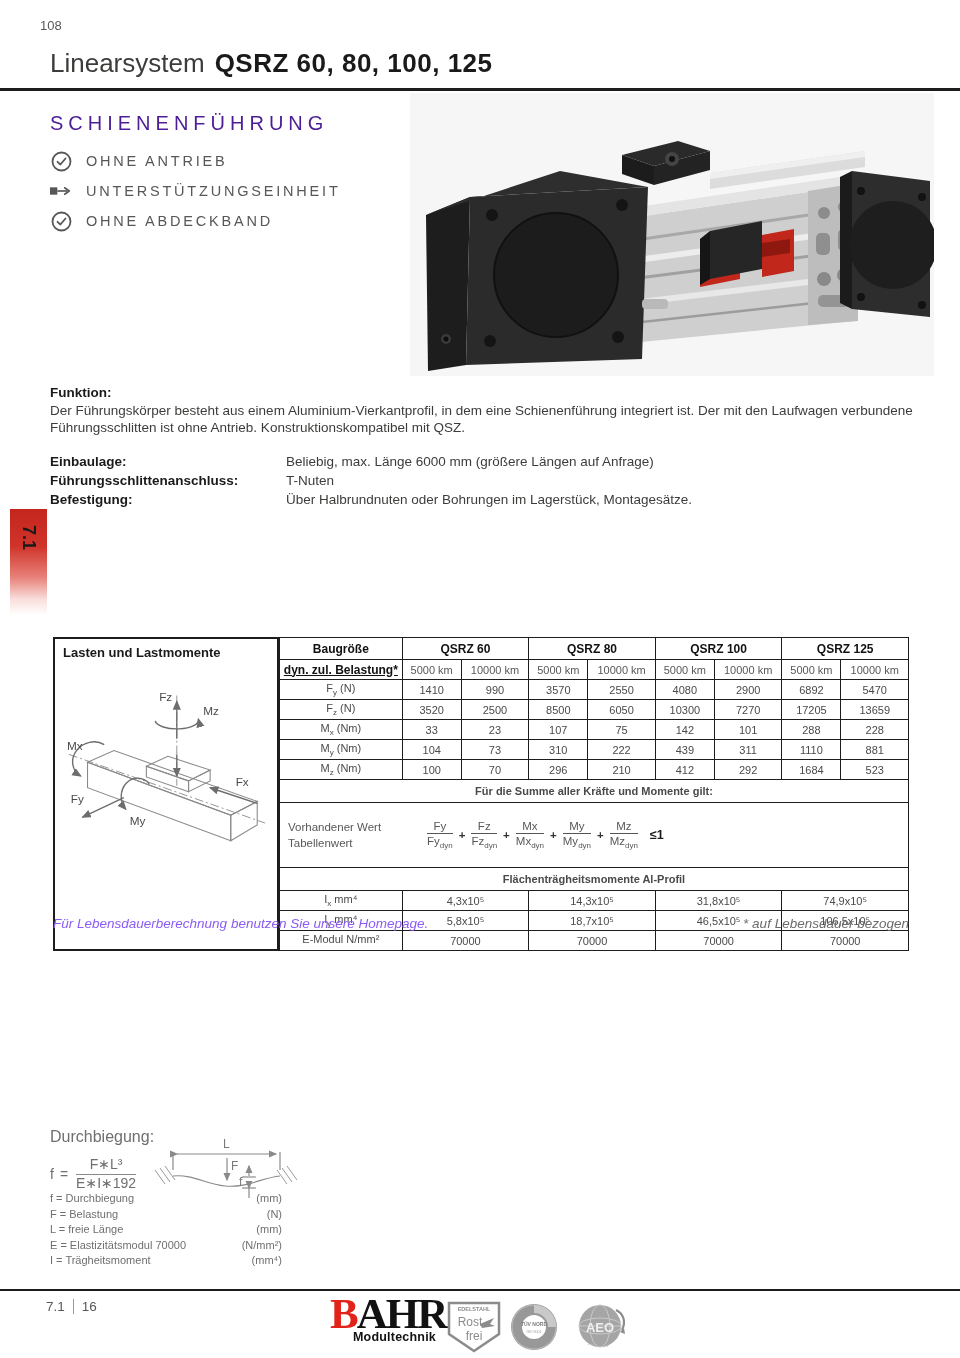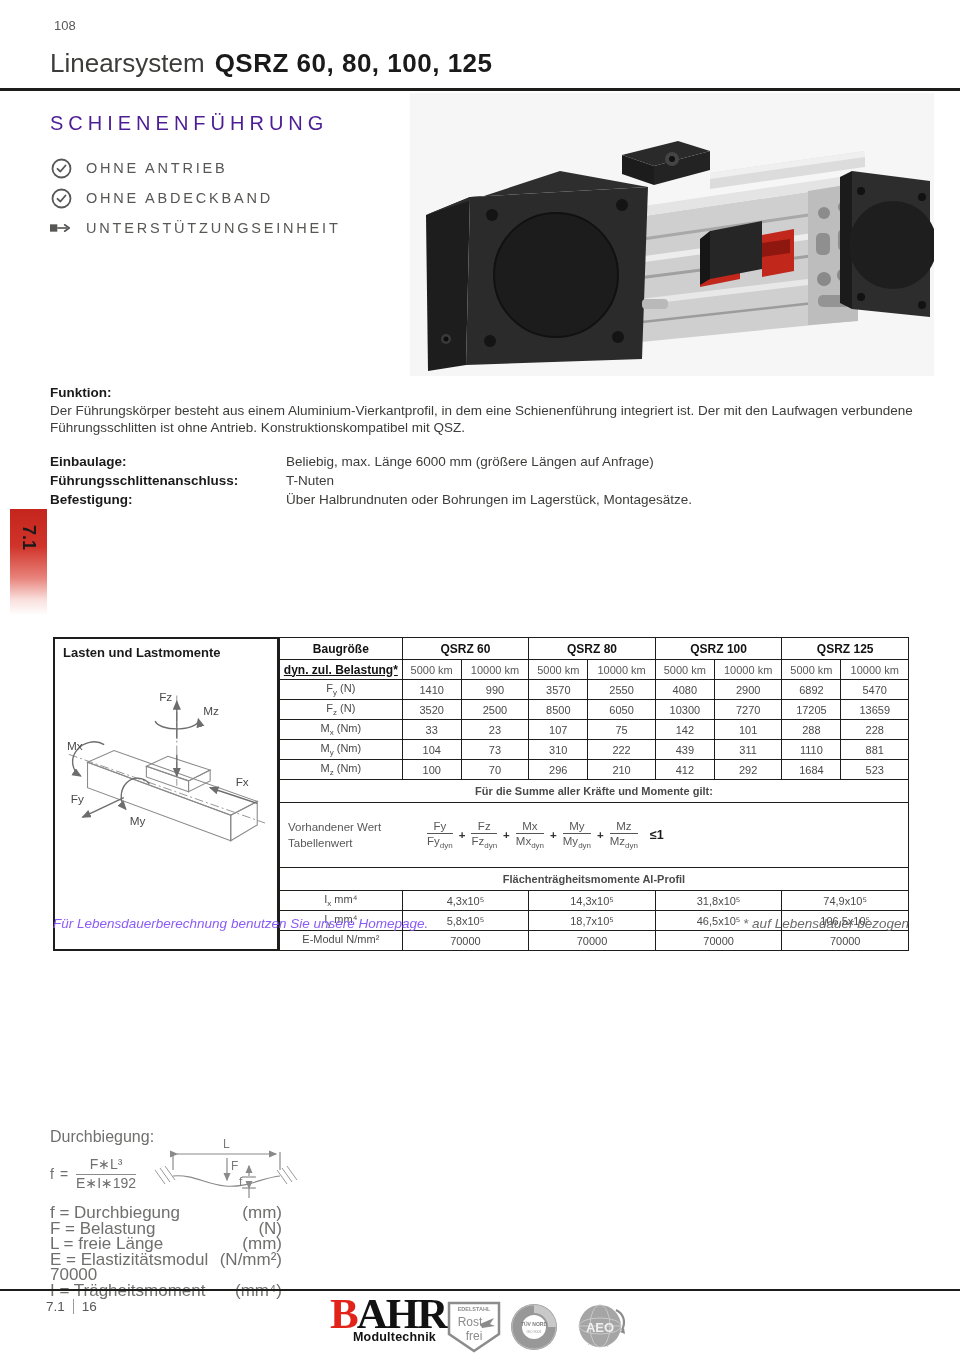--- a/index.html
+++ b/index.html
@@ -1,28 +1,28 @@
 <!DOCTYPE html>
 <html><head>
 <meta charset="utf-8">
 <style>
   html,body{margin:0;padding:0;background:#fff;}
   .page{position:relative;width:960px;height:1358px;background:#fff;overflow:hidden;
         font-family:"Liberation Sans","DejaVu Sans",sans-serif;color:#3c3c3b;}
   .abs{position:absolute;}
   
-  .pageno{left:54px;top:18px;font-size:13px;color:#58585a;}
+  .pageno{left:40px;top:18px;font-size:13px;color:#58585a;}
   .title{left:50px;top:48px;font-size:26px;color:#3c3c3b;white-space:nowrap;}
   .title b{color:#1a1a1a;margin-left:10px;letter-spacing:.5px;}
   .rule-top{left:0;top:88px;width:960px;height:3px;background:#1d1d1b;}
   
   .product{left:410px;top:93px;width:524px;height:283px;background:#f6f6f6;}
   
   .schienen{left:50px;top:112px;font-size:20px;letter-spacing:5px;color:#4c1d95;}
-  .features{left:50px;top:146px;margin-top:7px;}
+  .features{left:50px;top:146px;}
   .feature{display:flex;align-items:center;height:30px;}
   .feature .ficon{width:22px;height:22px;margin-right:14px;display:flex;align-items:center;justify-content:center;}
   .feature .flabel{font-size:14.5px;letter-spacing:2.8px;color:#575756;}
   
   .funktion{left:50px;top:384px;width:868px;font-size:13.5px;line-height:17.5px;}
   .funktion .flab{font-weight:bold;color:#1a1a1a;}
   
   .specs{left:50px;top:452px;width:868px;font-size:13.5px;}
   .specrow{display:flex;line-height:19px;gap:43px;}
   .specrow .slab{width:193px;font-weight:bold;color:#1a1a1a;flex:none;}
@@ -57,21 +57,21 @@
          font-size:13.5px;font-style:italic;}
   .notes .nleft{color:#8b5cf6;font-weight:500;}
   .notes .nright{color:#6b6b6b;}
   
   .deflect{left:50px;top:1128px;width:260px;color:#6f6f6e;}
   .dtitle{font-size:16px;margin-bottom:10px;}
   .dformula{display:flex;align-items:center;font-size:14px;}
   .dformula .dfrac{display:inline-block;text-align:center;margin-left:8px;}
   .dformula .dfrac .num{display:block;border-bottom:1.2px solid #8a8a8a;padding:0 4px 2px;}
   .ddiagram{position:absolute;left:95px;top:8px;}
-  .dlegend{margin-top:14px;font-size:17px;line-height:15.5px;width:232px;}
+  .dlegend{font-size:11px;line-height:15.5px;width:232px;}
   .dlrow{display:flex;justify-content:space-between;}
   
   .rule-bottom{left:0;top:1289px;width:960px;height:2px;background:#1d1d1b;}
   .pref{left:46px;top:1299px;font-size:13.5px;color:#58585a;display:flex;align-items:center;}
   .pref .pbar{display:inline-block;width:1px;height:15px;background:#9a9a9a;margin:0 8px;}
   .bahrlogo{left:330px;top:1294px;width:115px;height:56px;font-family:"Liberation Serif","DejaVu Serif",serif;}
   .bahrlogo .big{font-size:43px;font-weight:bold;line-height:40px;letter-spacing:-2px;}
   .bahrlogo .bred{color:#e2231a;}
   .bahrlogo .bblk{color:#121212;}
   .bahrlogo .msub{font-family:"Liberation Sans",sans-serif;font-size:12.5px;font-weight:bold;color:#121212;margin:-4px 0 0 23px;letter-spacing:.2px;}
@@ -156,36 +156,36 @@
       <span class="ficon">
         <svg width="21" height="21" viewBox="0 0 21 21">
             <circle cx="10.5" cy="10.5" r="9" fill="none" stroke="#575756" stroke-width="1.8"></circle>
             <path d="M6.5 10.8 L9.4 13.5 L14.5 7.5" fill="none" stroke="#575756" stroke-width="1.8" stroke-linecap="round" stroke-linejoin="round"></path>
           </svg>
       </span>
       <span class="flabel">OHNE ANTRIEB</span>
     </div>
     <div class="feature">
       <span class="ficon">
-        <svg width="21" height="21" viewBox="0 0 21 21">
-            <circle cx="10.5" cy="10.5" r="9" fill="none" stroke="#575756" stroke-width="1.8"></circle>
-            <path d="M6.5 10.8 L9.4 13.5 L14.5 7.5" fill="none" stroke="#575756" stroke-width="1.8" stroke-linecap="round" stroke-linejoin="round"></path>
-          </svg>
-      </span>
-      <span class="flabel">OHNE ABDECKBAND</span>
-    </div>
-    <div class="feature">
-      <span class="ficon">
         <svg width="24" height="14" viewBox="0 0 24 14">
             <rect x="0" y="3" width="8" height="8" fill="#575756"></rect>
             <line x1="8" y1="7" x2="19" y2="7" stroke="#575756" stroke-width="1.8"></line>
             <path d="M16 3.5 L21 7 L16 10.5" fill="none" stroke="#575756" stroke-width="1.8" stroke-linecap="round" stroke-linejoin="round"></path>
           </svg>
       </span>
       <span class="flabel">UNTERSTÜTZUNGSEINHEIT</span>
+    </div>
+    <div class="feature">
+      <span class="ficon">
+        <svg width="21" height="21" viewBox="0 0 21 21">
+            <circle cx="10.5" cy="10.5" r="9" fill="none" stroke="#575756" stroke-width="1.8"></circle>
+            <path d="M6.5 10.8 L9.4 13.5 L14.5 7.5" fill="none" stroke="#575756" stroke-width="1.8" stroke-linecap="round" stroke-linejoin="round"></path>
+          </svg>
+      </span>
+      <span class="flabel">OHNE ABDECKBAND</span>
     </div>
   </div>
 
   <div class="abs funktion">
     <div class="flab">Funktion:</div>
     <div>Der Führungskörper besteht aus einem Aluminium-Vierkantprofil, in dem eine Schienenführung integriert ist. Der mit den Laufwagen verbundene Führungsschlitten ist ohne Antrieb. Konstruktionskompatibel mit QSZ.</div>
   </div>
 
   <div class="abs specs">
     <div class="specrow">

